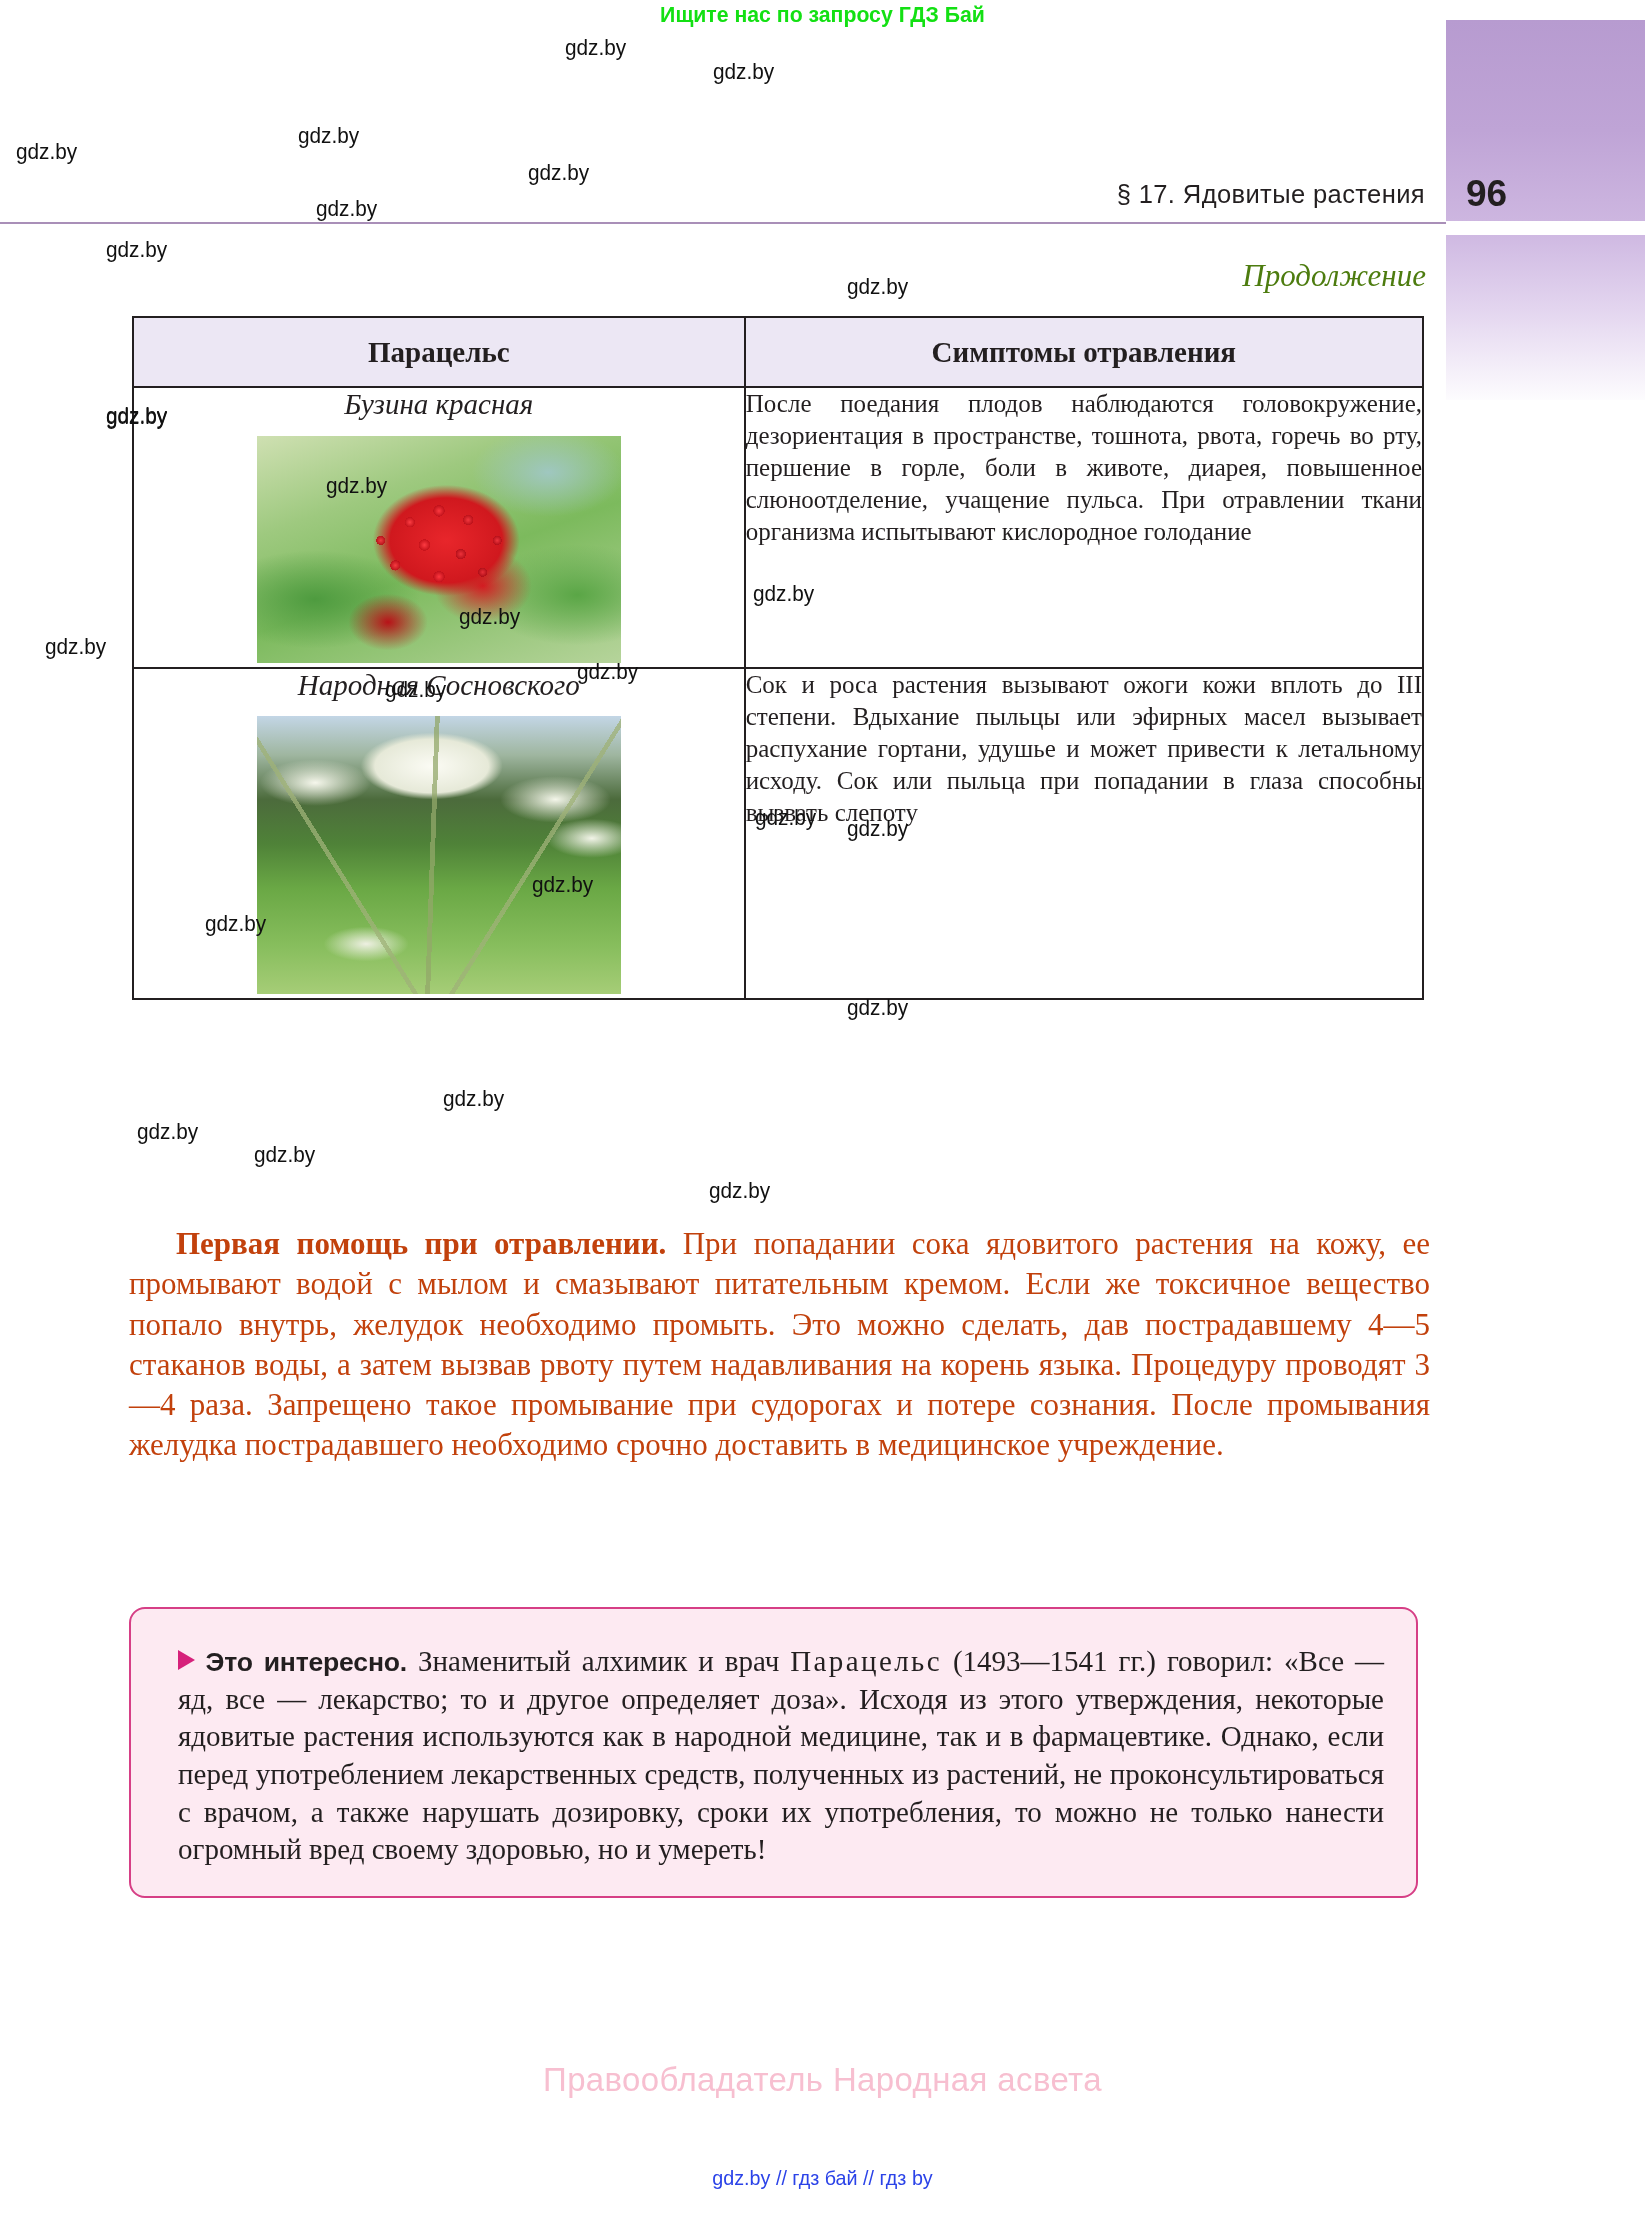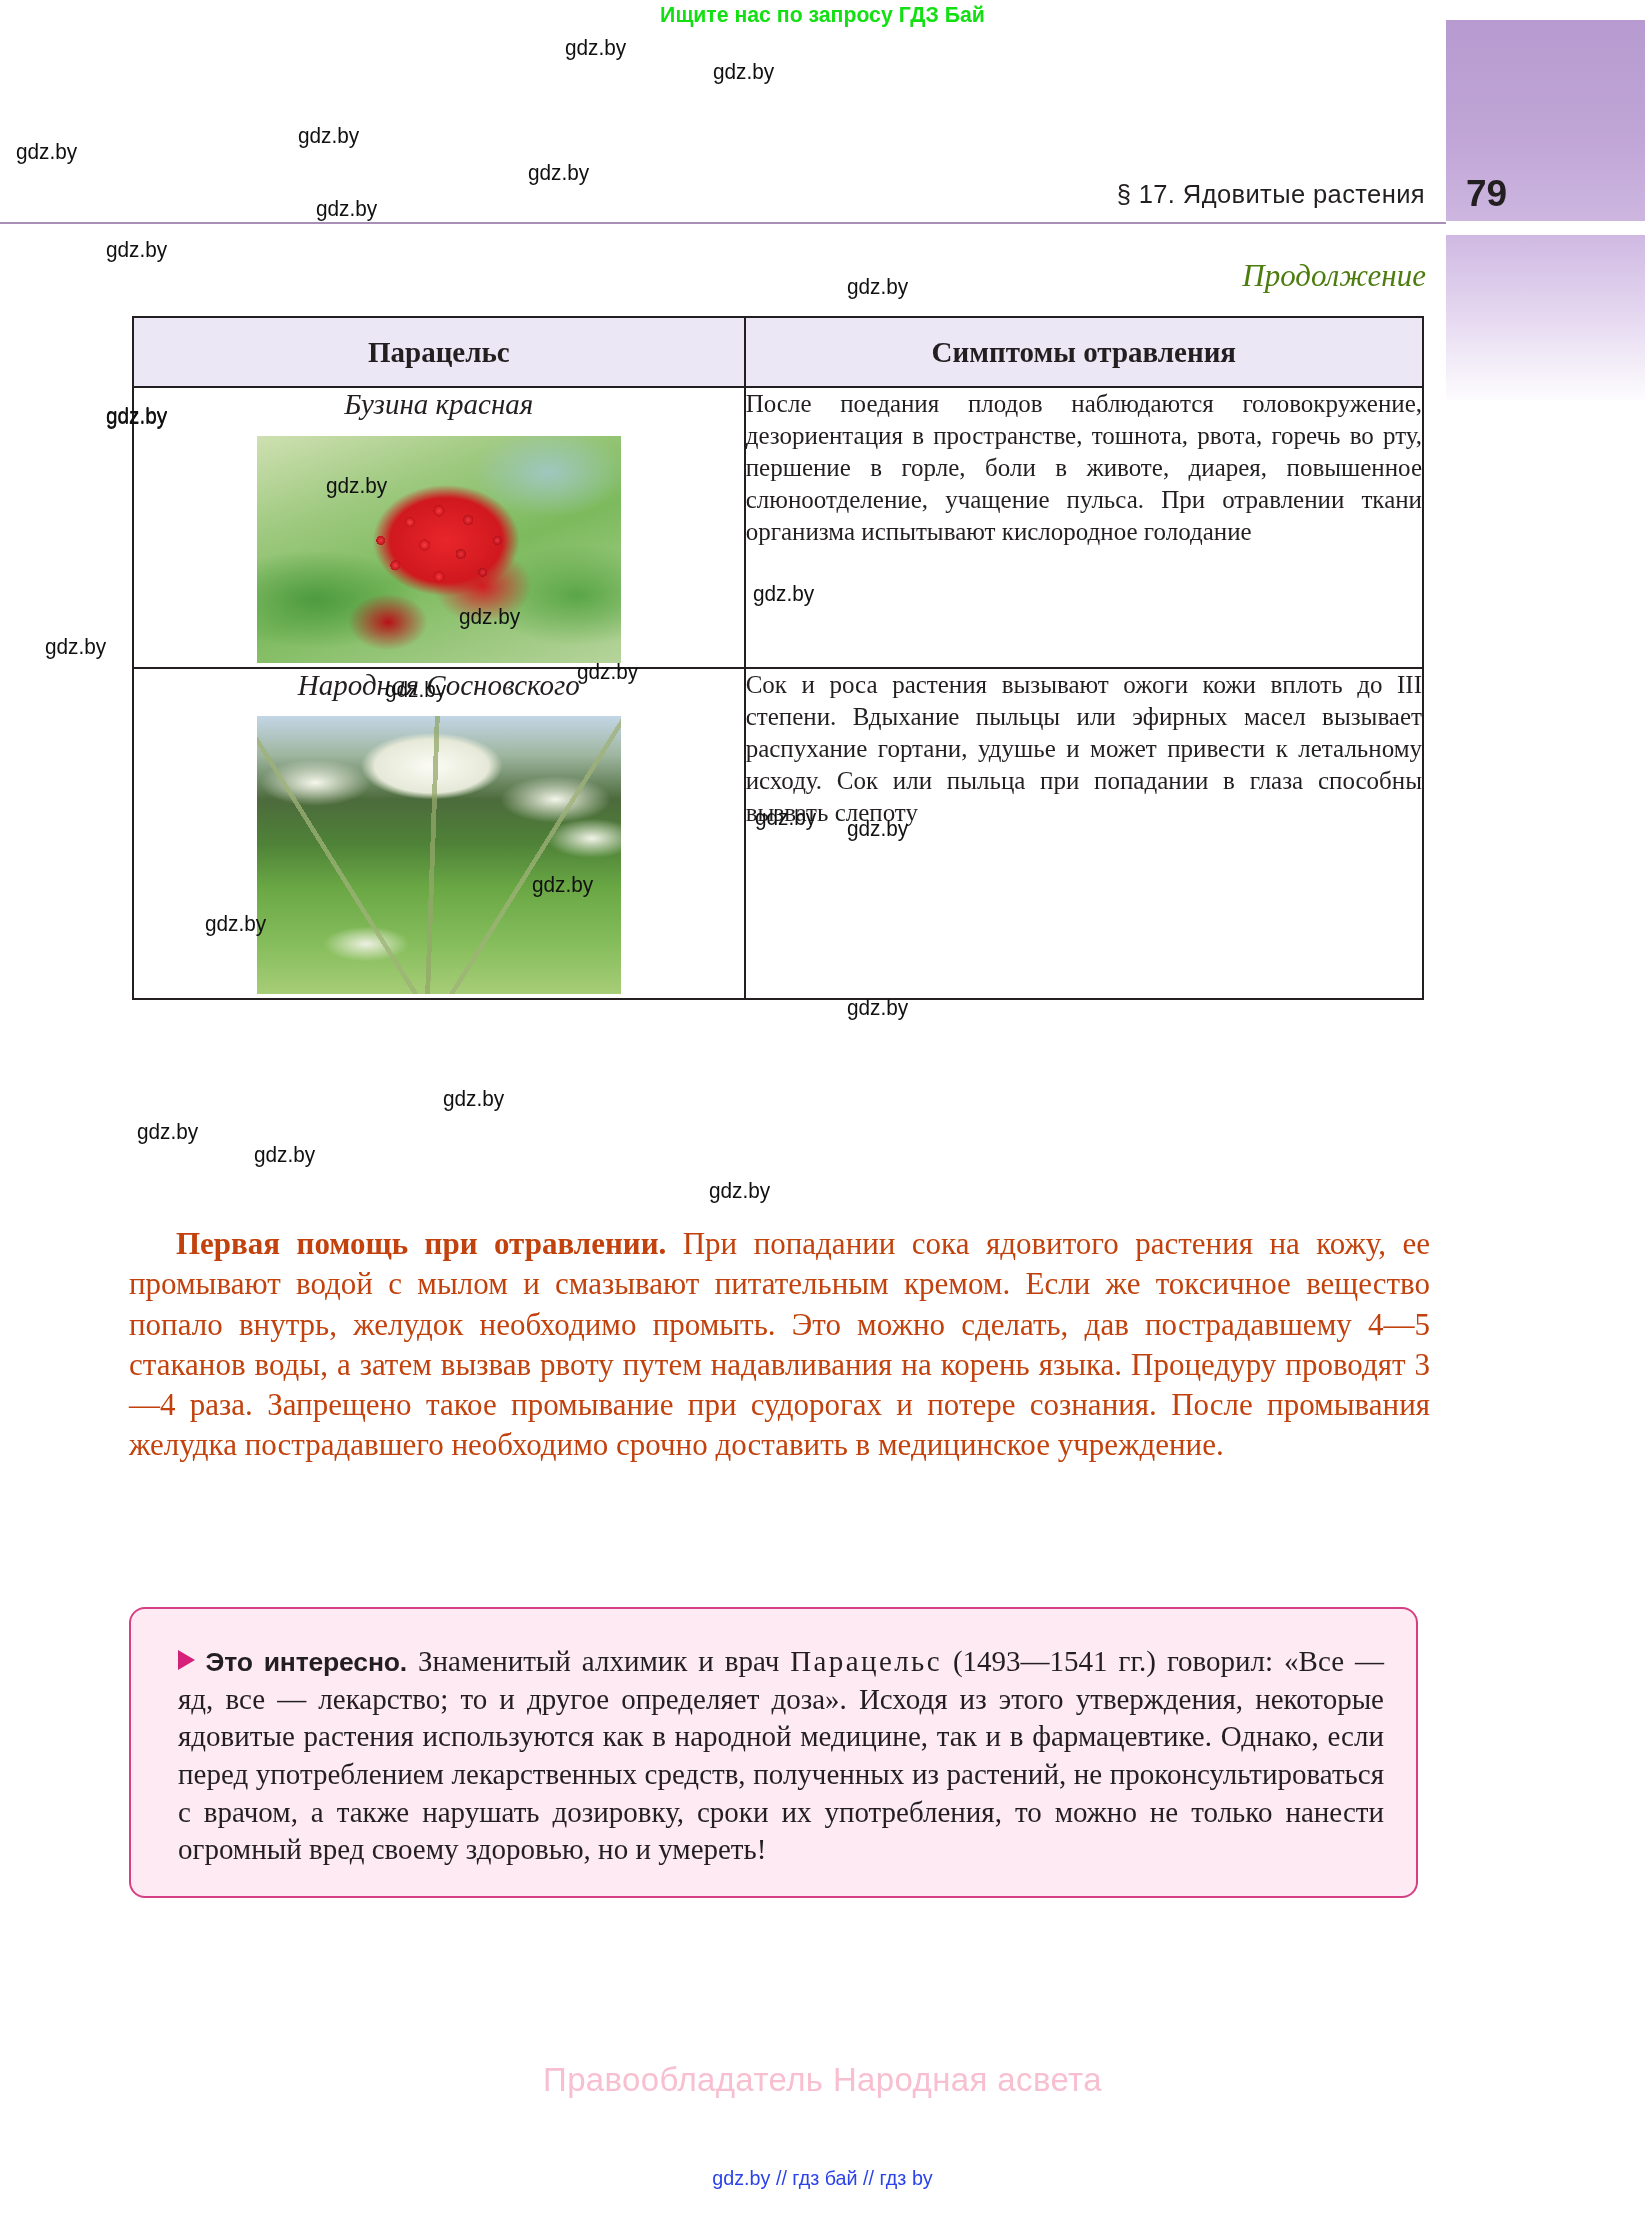--- a/index.html
+++ b/index.html
@@ -284,21 +284,21 @@
   .sp-name { letter-spacing: 2.4px; }
 </style>
 </head>
 <body>
 
 <div class="purple-block-top"></div>
 <div class="purple-block-bottom"></div>
 
 <div class="header-rule"></div>
 <div class="header-title">§ 17. Ядовитые растения</div>
-<div class="page-number">79</div>
+<div class="page-number">96</div>
 
 <div class="continuation">Продолжение</div>
 
 <table class="tbl">
   <thead>
     <tr>
       <th class="col-plant">Парацельс</th>
       <th class="col-sym">Симптомы отравления</th>
     </tr>
   </thead>

